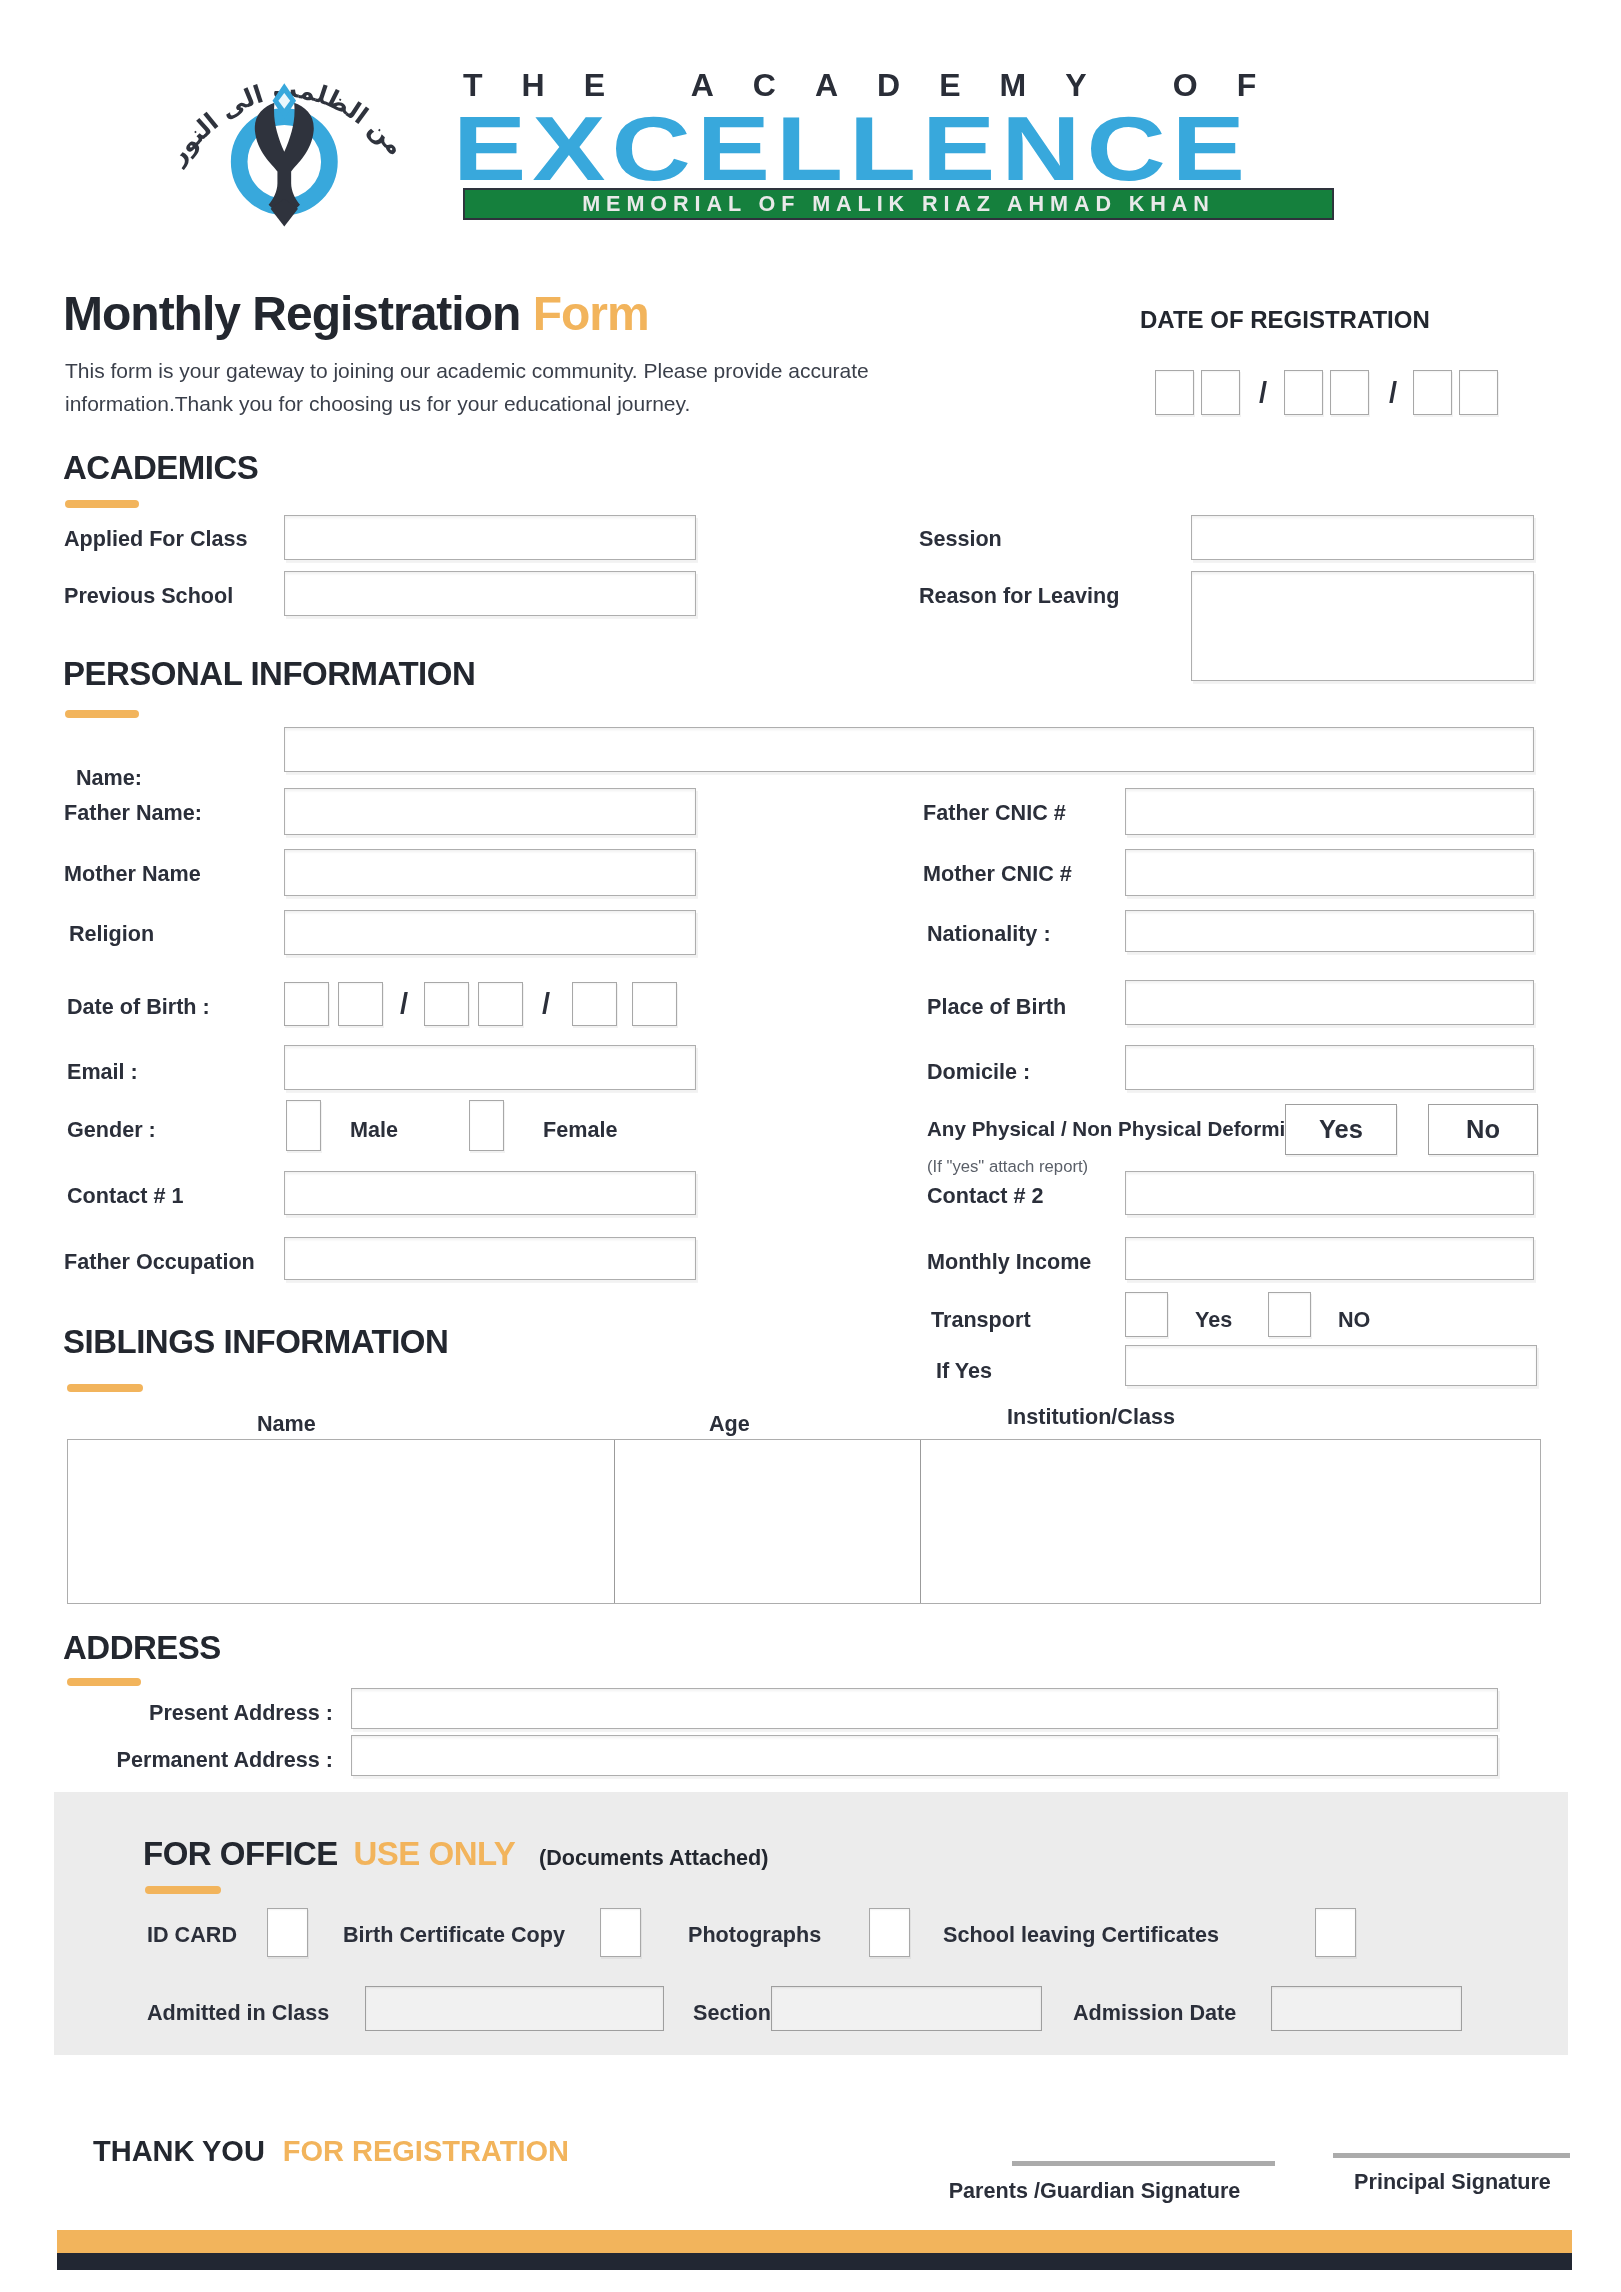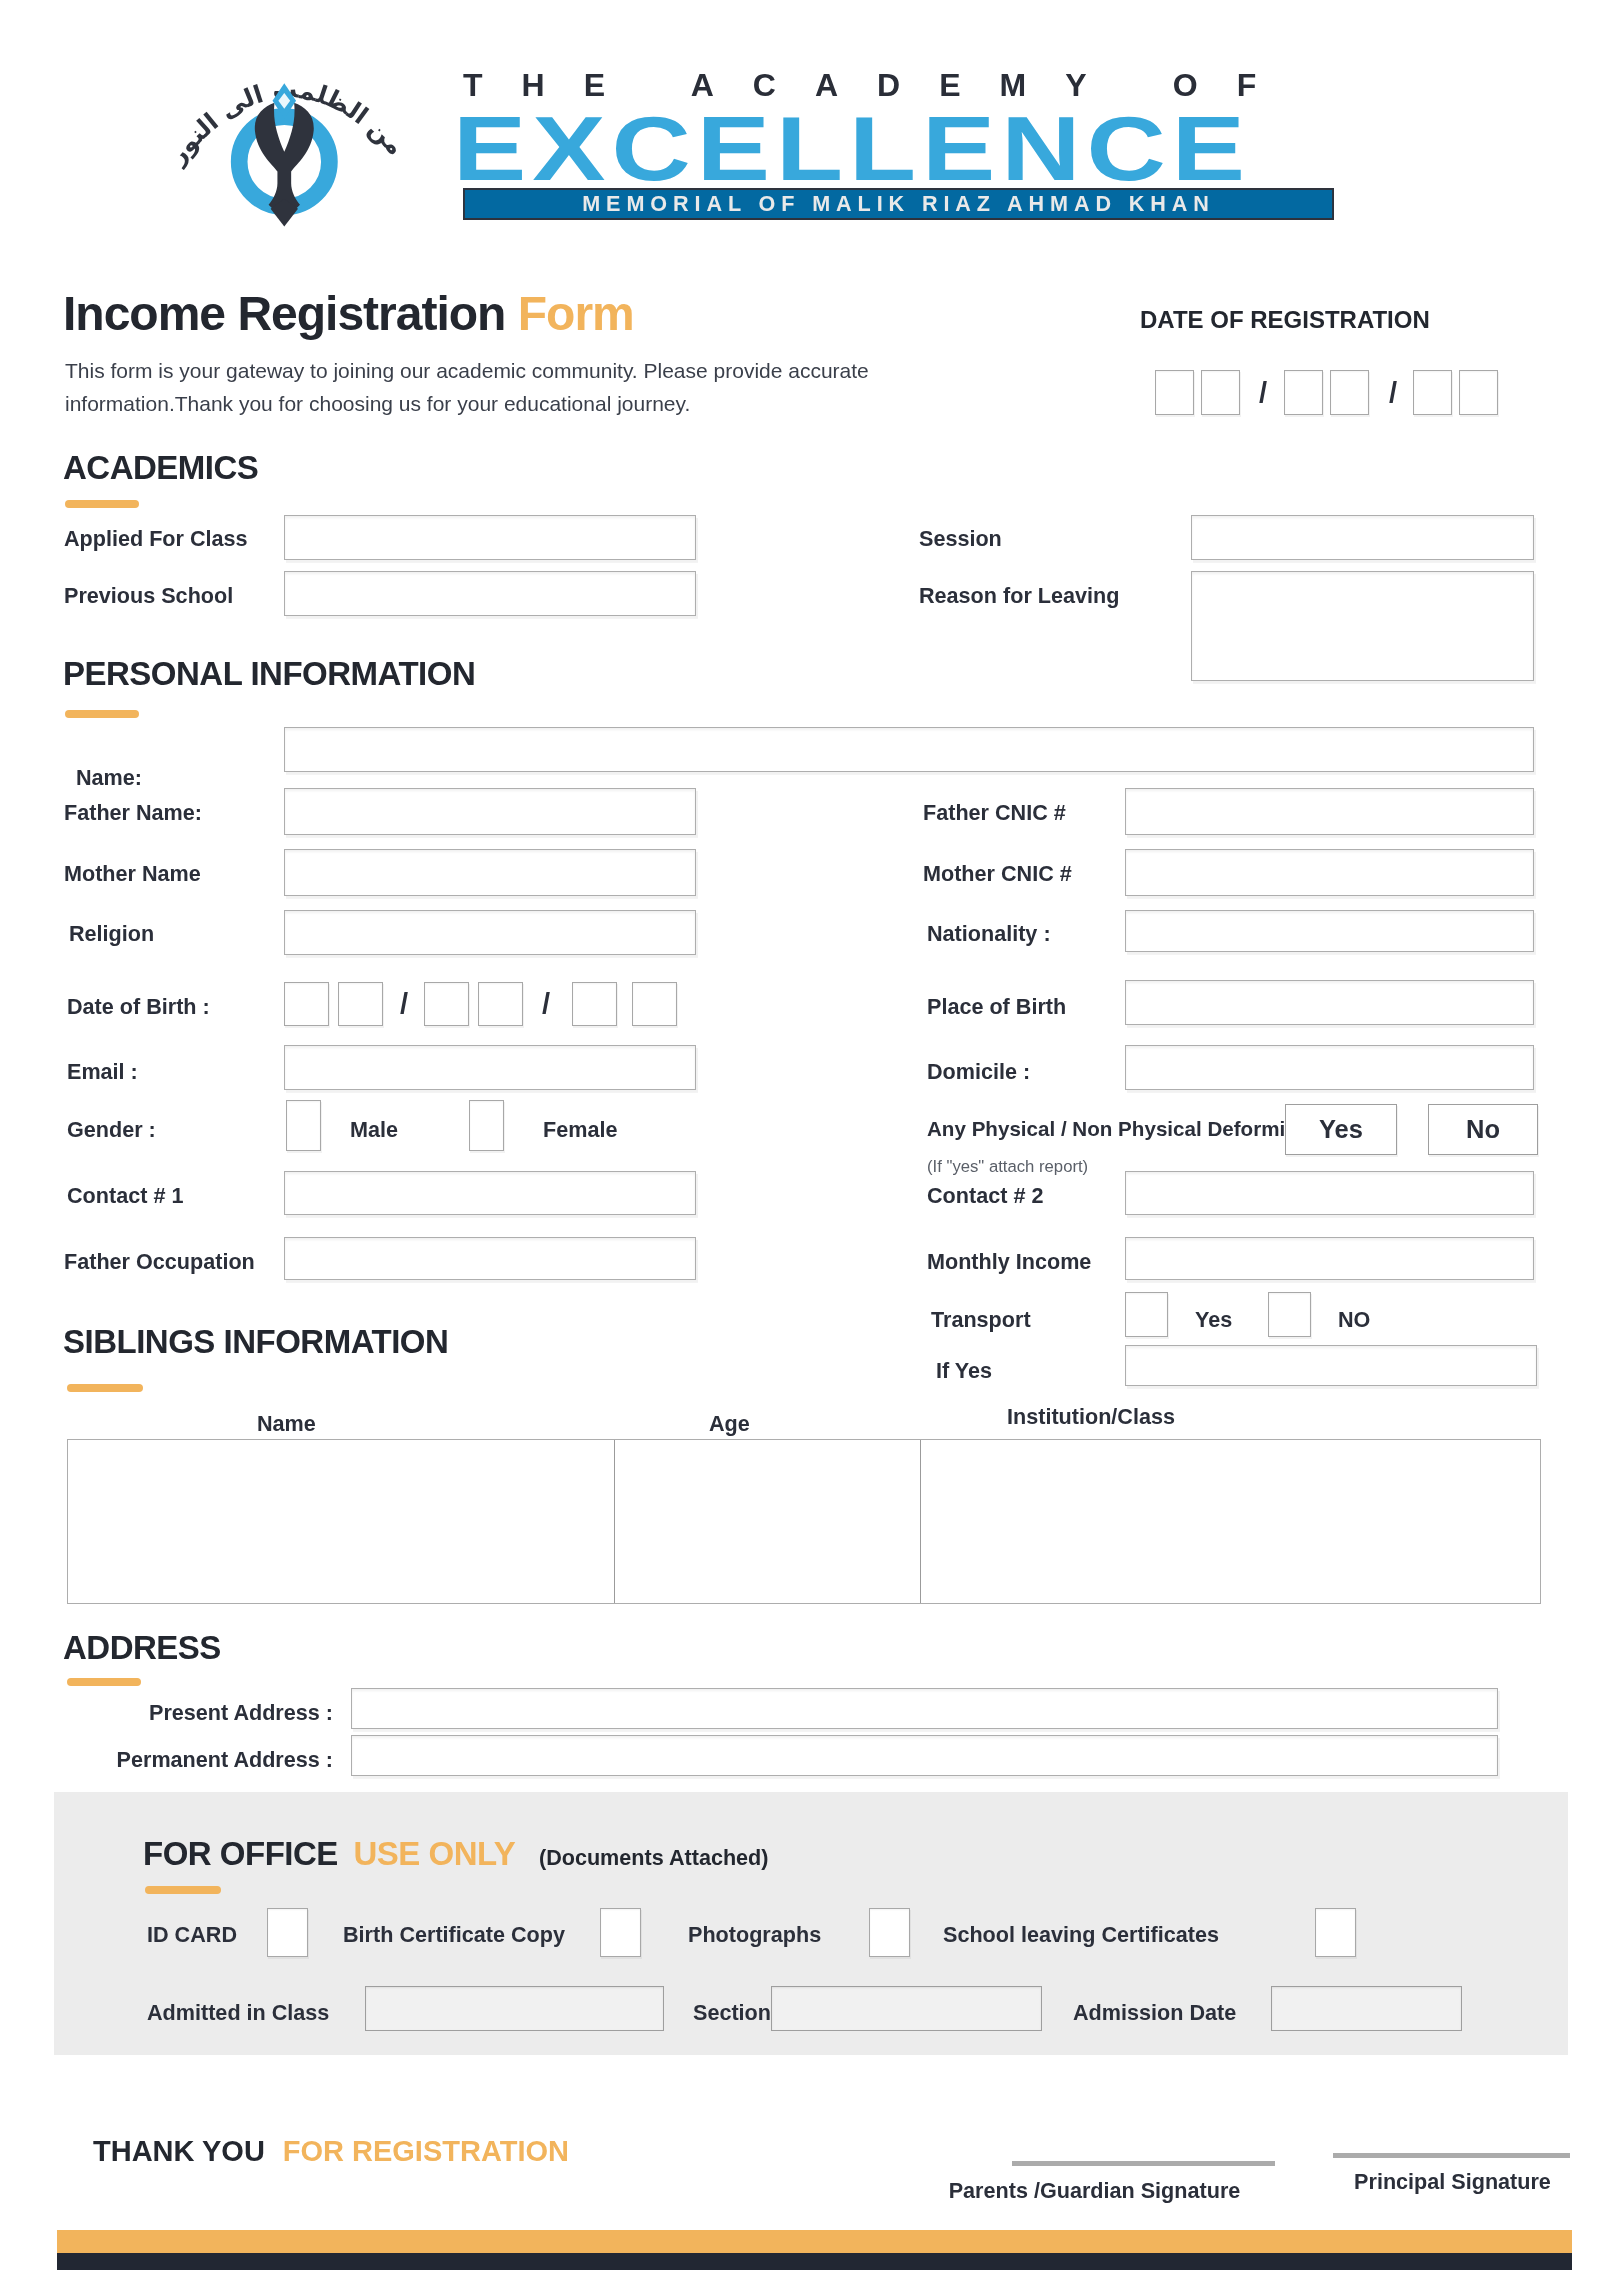--- a/index.html
+++ b/index.html
@@ -14,21 +14,21 @@
   .abs{position:absolute;}
   .lbl{font-weight:700;color:#2B2F3A;font-size:21.6px;white-space:nowrap;}
   .inp{background:#fff;border:1px solid #AEAEAE;box-shadow:2px 2.9px 0 rgba(0,0,0,0.05), inset 0 2px 2.9px rgba(0,0,0,0.06);}
   .cell{background:#fff;border:1px solid #A8A8A8;box-shadow:1px 2px 0 rgba(0,0,0,0.05), inset 0 1px 2px rgba(0,0,0,0.05);}
   .sec-h{font-size:33px;font-weight:800;color:#23272F;letter-spacing:-0.5px;white-space:nowrap;}
   .underbar{height:7.8px;border-radius:3.9px;background:var(--accent-orange);}
   .slash{font-size:29px;font-weight:700;color:#2B2F3A;}
   .choice-box{background:#fff;border:1px solid #9E9E9E;display:flex;align-items:center;justify-content:center;
               font-size:25.5px;font-weight:700;color:#2B2F3A;box-shadow:1px 2px 0 rgba(0,0,0,0.05);}
   .note{font-size:16.7px;font-weight:400;color:#5A5F68;white-space:nowrap;}
-  .banner{background:#0369a1;color:#E9E9E9;display:flex;align-items:center;justify-content:center;
+  .banner{background:#15803d;color:#E9E9E9;display:flex;align-items:center;justify-content:center;
           font-weight:700;letter-spacing:5.9px;font-size:21.6px;white-space:nowrap;
           box-shadow:inset 0 0 0 2px #fff, inset 0 0 0 3.9px #2E323C;}
   .academy{display:flex;justify-content:space-between;font-size:32px;font-weight:700;color:#2A2E38;}
   .excellence{font-size:90px;font-weight:700;color:var(--brand-blue);letter-spacing:4.9px;white-space:nowrap;
               transform:scaleX(1.22);transform-origin:left top;line-height:1;}
   .sig-line{height:4.9px;background:#ABABAB;}
   .office-inp{background:#F1F1F1;border:1px solid #9E9E9E;box-shadow:inset 0 1px 2px rgba(0,0,0,0.08);}
   .tbl{border:1px solid #ADADAD;background:#fff;}
   .tbl .divider{position:absolute;top:0;bottom:0;width:1px;background:#9B9B9B;}
 </style>
@@ -53,21 +53,21 @@
     </svg>
   </div>
 
   <div class="abs academy" style="left:463px;top:67px;width:855px;">
     <span style="letter-spacing:39px;">THE ACADEMY OF</span>
   </div>
   <div class="abs excellence" style="left:453px;top:104px;">EXCELLENCE</div>
   <div class="abs banner" style="left:461px;top:186px;width:875px;height:36px;">MEMORIAL OF MALIK RIAZ AHMAD KHAN</div>
 
   <div class="abs" style="left:63px;top:286px;font-size:48px;font-weight:800;color:#23272F;letter-spacing:-1px;white-space:nowrap;">
-    <span>Income Registration</span>
+    <span>Monthly Registration</span>
     <span style="color:var(--accent-orange);">Form</span>
   </div>
   <div class="abs" style="left:65px;top:355px;width:912px;font-size:21px;line-height:1.55;color:#3A3F4A;">This form is your gateway to joining our academic community. Please provide accurate information.Thank you for choosing us for your educational journey.</div>
 
   <div class="abs" style="left:1140px;top:306px;font-size:24px;font-weight:800;color:#23272F;white-space:nowrap;">DATE OF REGISTRATION</div>
 
   <div class="abs cell" style="left:1155px;top:370px;width:39px;height:45px;"></div>
   <div class="abs cell" style="left:1201px;top:370px;width:39px;height:45px;"></div>
   <div class="abs slash" style="left:1259px;top:377px;">/</div>
   <div class="abs cell" style="left:1284px;top:370px;width:39px;height:45px;"></div>

